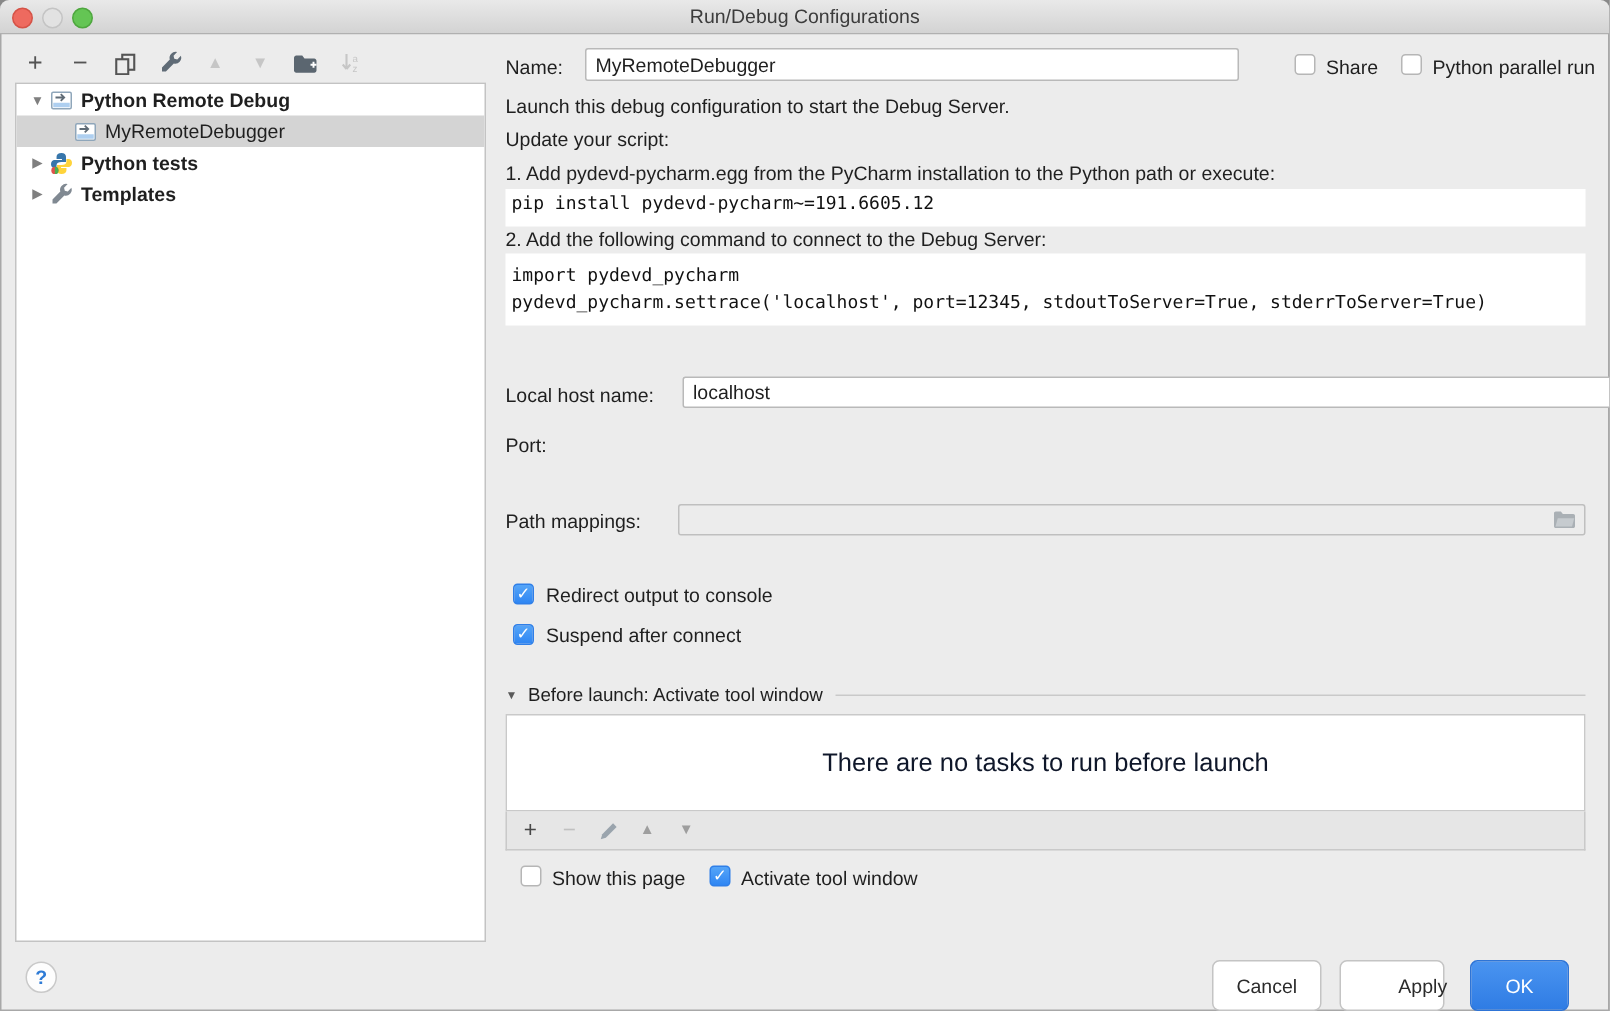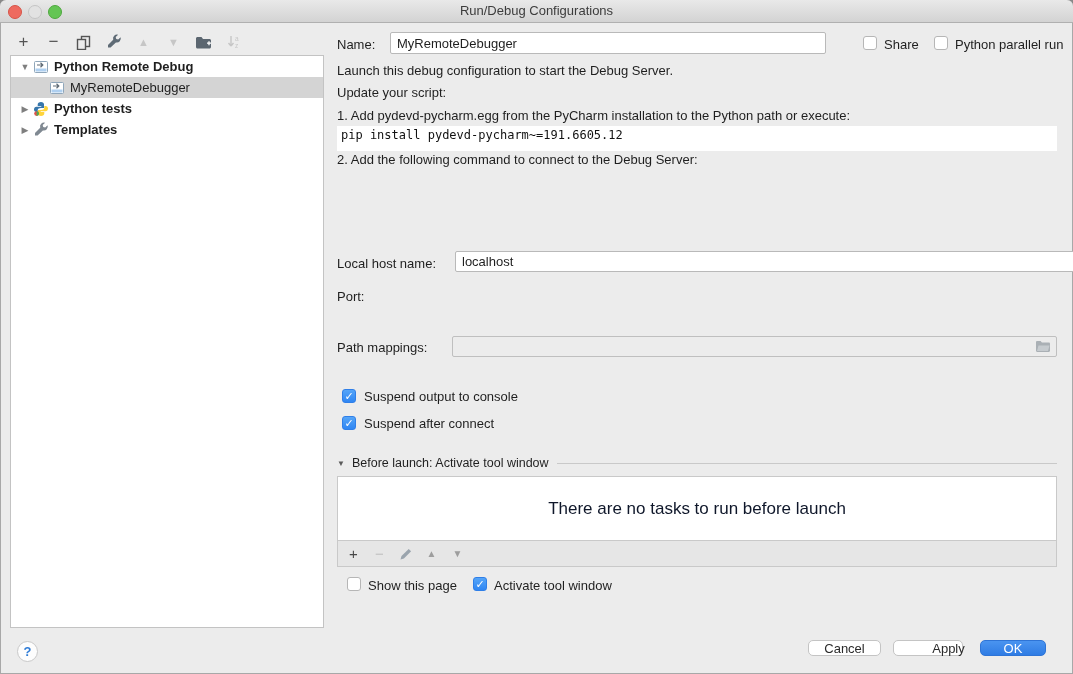--- a/index.html
+++ b/index.html
@@ -56,21 +56,21 @@
   .taskbox{position:absolute;left:337px;top:476px;width:720px;height:65px;background:#fff;
     border:1px solid #c9c9c9;box-sizing:border-box;display:flex;align-items:center;justify-content:center;}
   .taskempty{color:#0f172a;font-size:17px;}
   .bltoolbar{position:absolute;left:337px;top:541px;width:720px;height:26px;background:#e6e6e6;
     border:1px solid #c9c9c9;border-top:none;box-sizing:border-box;display:flex;align-items:center;gap:11px;padding-left:8px;}
   .bltoolbar .tbtn{width:15px;height:15px;font-size:15px;}
   
   .helpbtn{position:absolute;left:17px;top:641px;width:21px;height:21px;border-radius:50%;
     background:#fdfdfd;border:1px solid #c9c9c9;box-sizing:border-box;color:#2e7bd6;
     font-size:13px;font-weight:bold;text-align:center;line-height:19px;}
-  .btn{position:absolute;top:640px;height:16px;border-radius:5px;background:#fff;
+  .btn{position:absolute;top:640px;height:34px;border-radius:5px;background:#fff;
     border:1px solid #c4c4c4;box-sizing:border-box;font-size:13px;color:#2b2b2b;
     display:flex;align-items:center;justify-content:center;}
   .btn.primary{background:linear-gradient(#4a94f0,#2f7ce4);border-color:#2e74d6;color:#fff;}
 </style>
 </head>
 <body>
 
 <div class="window">
 
   <div class="titlebar">
@@ -165,41 +165,43 @@
   <div class="cb" style="left:863px;top:36px;"></div>
   <div class="lbl" style="left:884px;top:37px;">Share</div>
   <div class="cb" style="left:934px;top:36px;"></div>
   <div class="lbl" style="left:955px;top:37px;">Python parallel run</div>
 
   <div class="lbl" style="left:337px;top:63px;">Launch this debug configuration to start the Debug Server.</div>
   <div class="lbl" style="left:337px;top:85px;">Update your script:</div>
   <div class="lbl" style="left:337px;top:108px;">1. Add pydevd-pycharm.egg from the PyCharm installation to the Python path or execute:</div>
   <div class="codebg" style="top:126px;height:25px;line-height:18px;">pip install pydevd-pycharm~=191.6605.12</div>
   <div class="lbl" style="left:337px;top:152px;">2. Add the following command to connect to the Debug Server:</div>
+  <div class="codebg" style="top:169px;height:48px;padding-top:5px;line-height:18px;"><span>import pydevd_pycharm</span>
+<span>pydevd_pycharm.settrace('localhost', port=12345, stdoutToServer=True, stderrToServer=True)</span></div>
 
   <div class="lbl" style="left:337px;top:256px;">Local host name:</div>
   <div class="field" style="left:455px;top:251px;width:720px;height:21px;">
     <span>localhost</span>
   </div>
 
   <div class="lbl" style="left:337px;top:289px;">Port:</div>
 
   <div class="lbl" style="left:337px;top:340px;">Path mappings:</div>
   <div class="field empty" style="left:452px;top:336px;width:605px;height:21px;">
     <span></span>
     <span style="position:absolute;right:5px;top:3px;">
       <svg width="16" height="13" viewBox="0 0 16 13">
           <path d="M1 2.2C1 1.5 1.5 1 2.2 1h3.4l1.3 1.6h6.9c.7 0 1.2.5 1.2 1.2v7c0 .7-.5 1.2-1.2 1.2H2.2C1.5 12 1 11.5 1 10.8V2.2z" fill="#aab0b5"></path>
           <path d="M3.5 5.5h11L13 11H2z" fill="#c6cbcf"></path>
         </svg>
     </span>
   </div>
 
   <div class="cb on" style="left:342px;top:389px;"><span>✓</span></div>
-  <div class="lbl" style="left:364px;top:389px;">Suspend output to console</div>
+  <div class="lbl" style="left:364px;top:389px;">Redirect output to console</div>
   <div class="cb on" style="left:342px;top:416px;"><span>✓</span></div>
   <div class="lbl" style="left:364px;top:416px;">Suspend after connect</div>
 
   <div class="blheader">
     <span class="blcaret">▼</span>
     <span class="bltitle">Before launch: Activate tool window</span>
     <span class="blrule"></span>
   </div>
   <div class="taskbox">
     <span class="taskempty">There are no tasks to run before launch</span>

